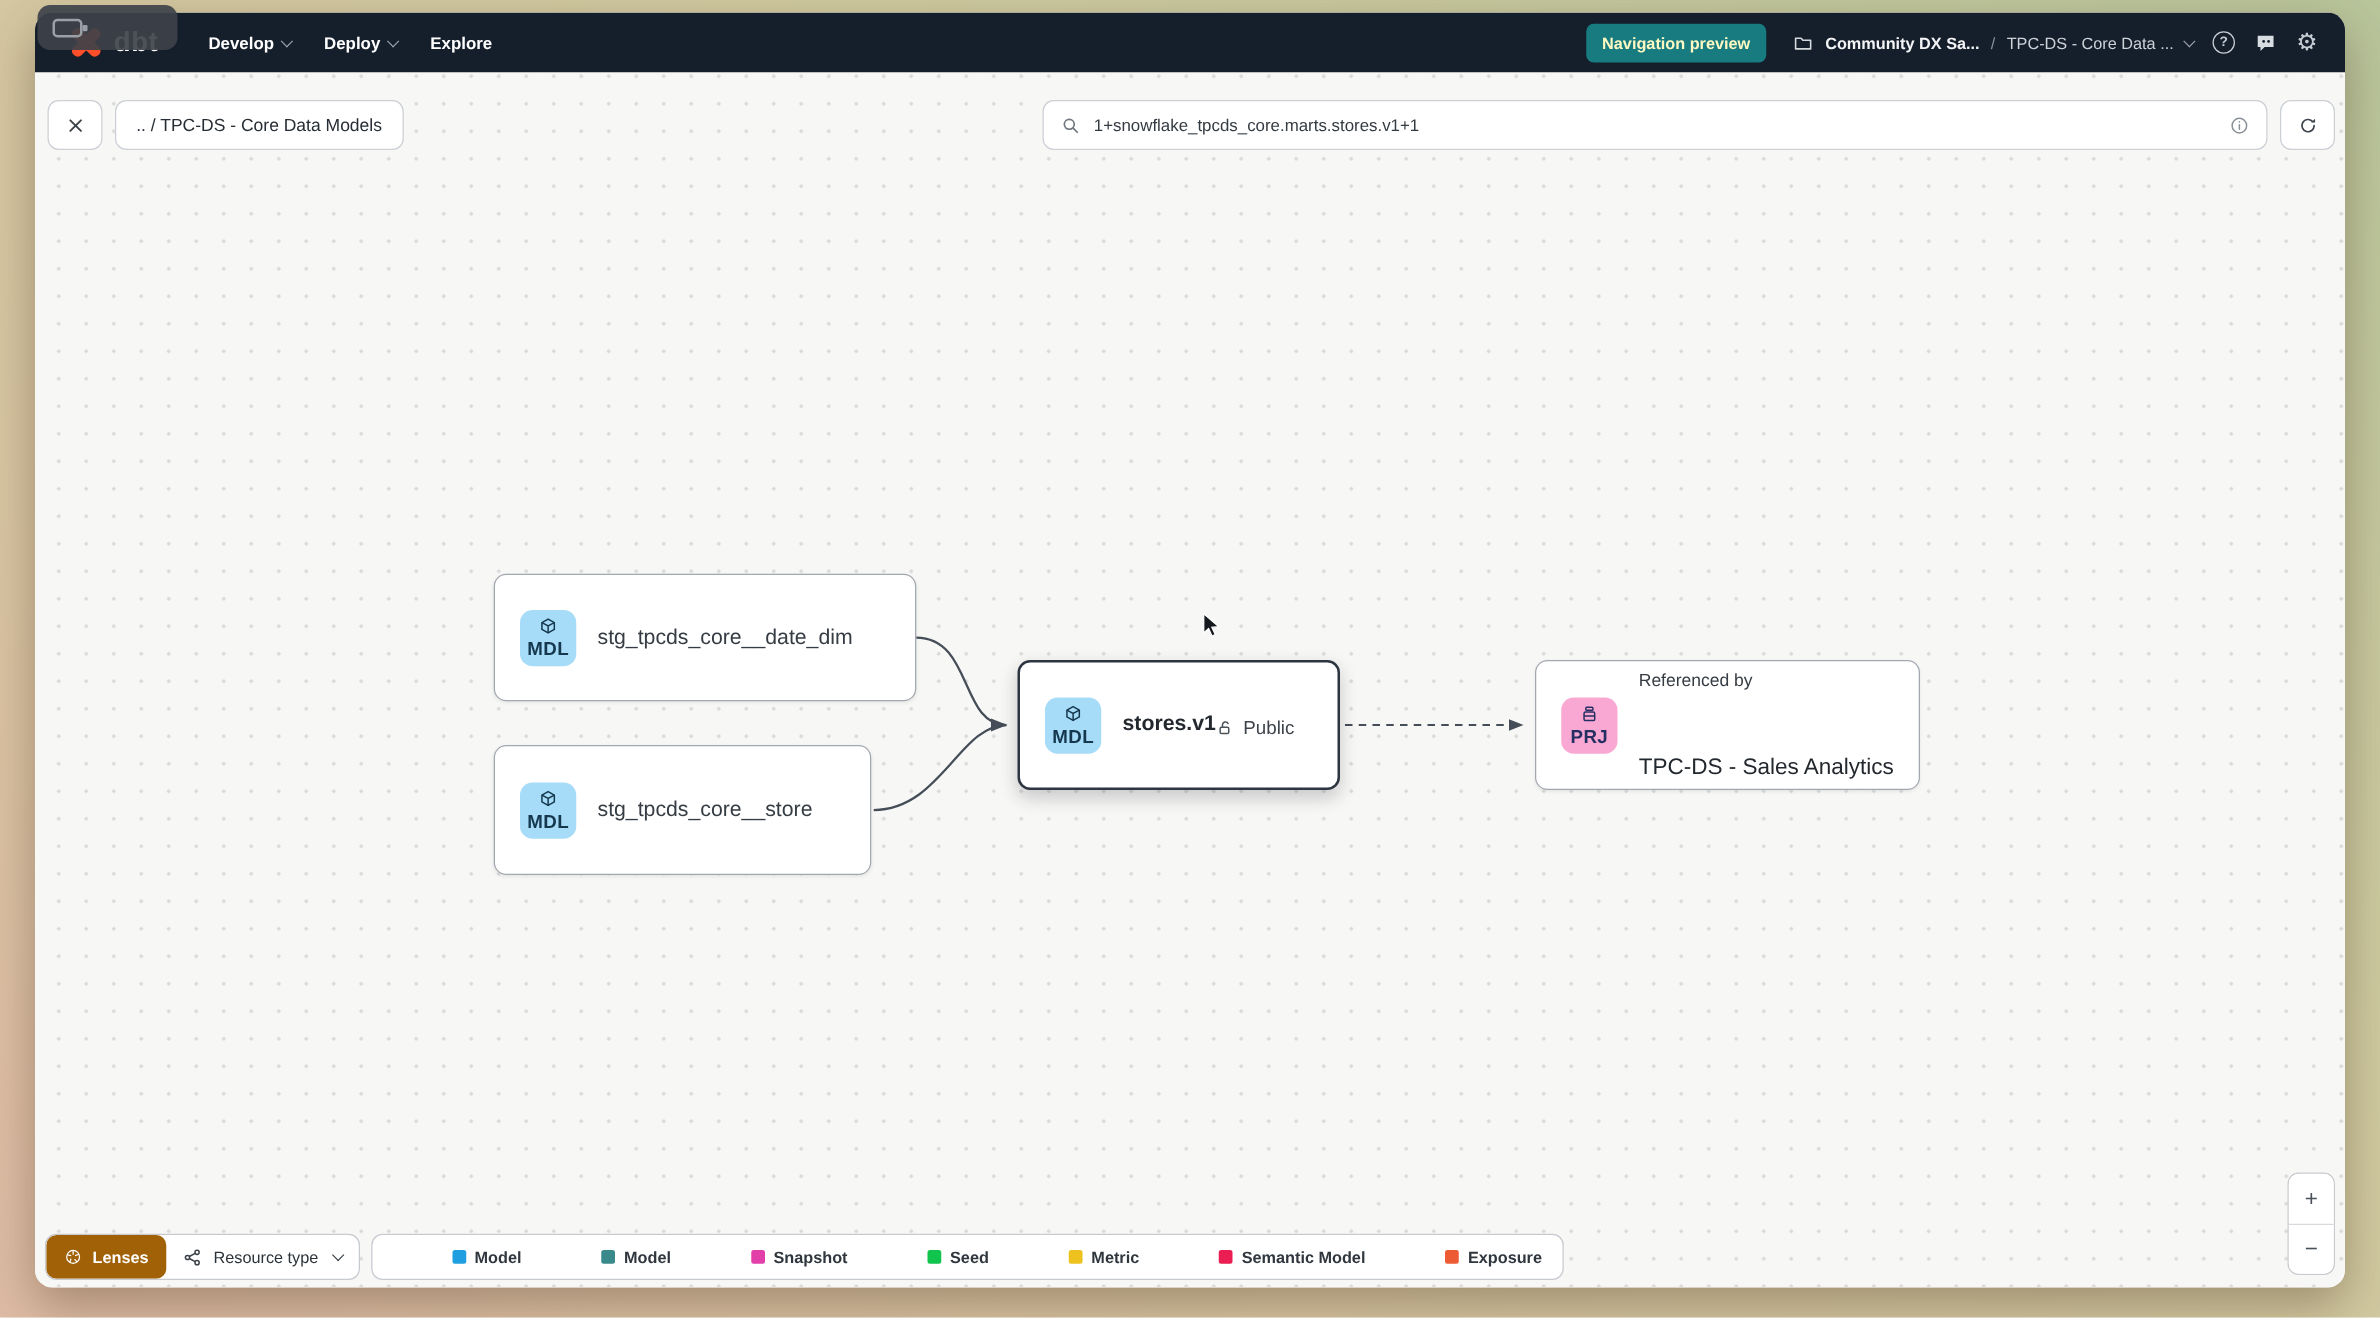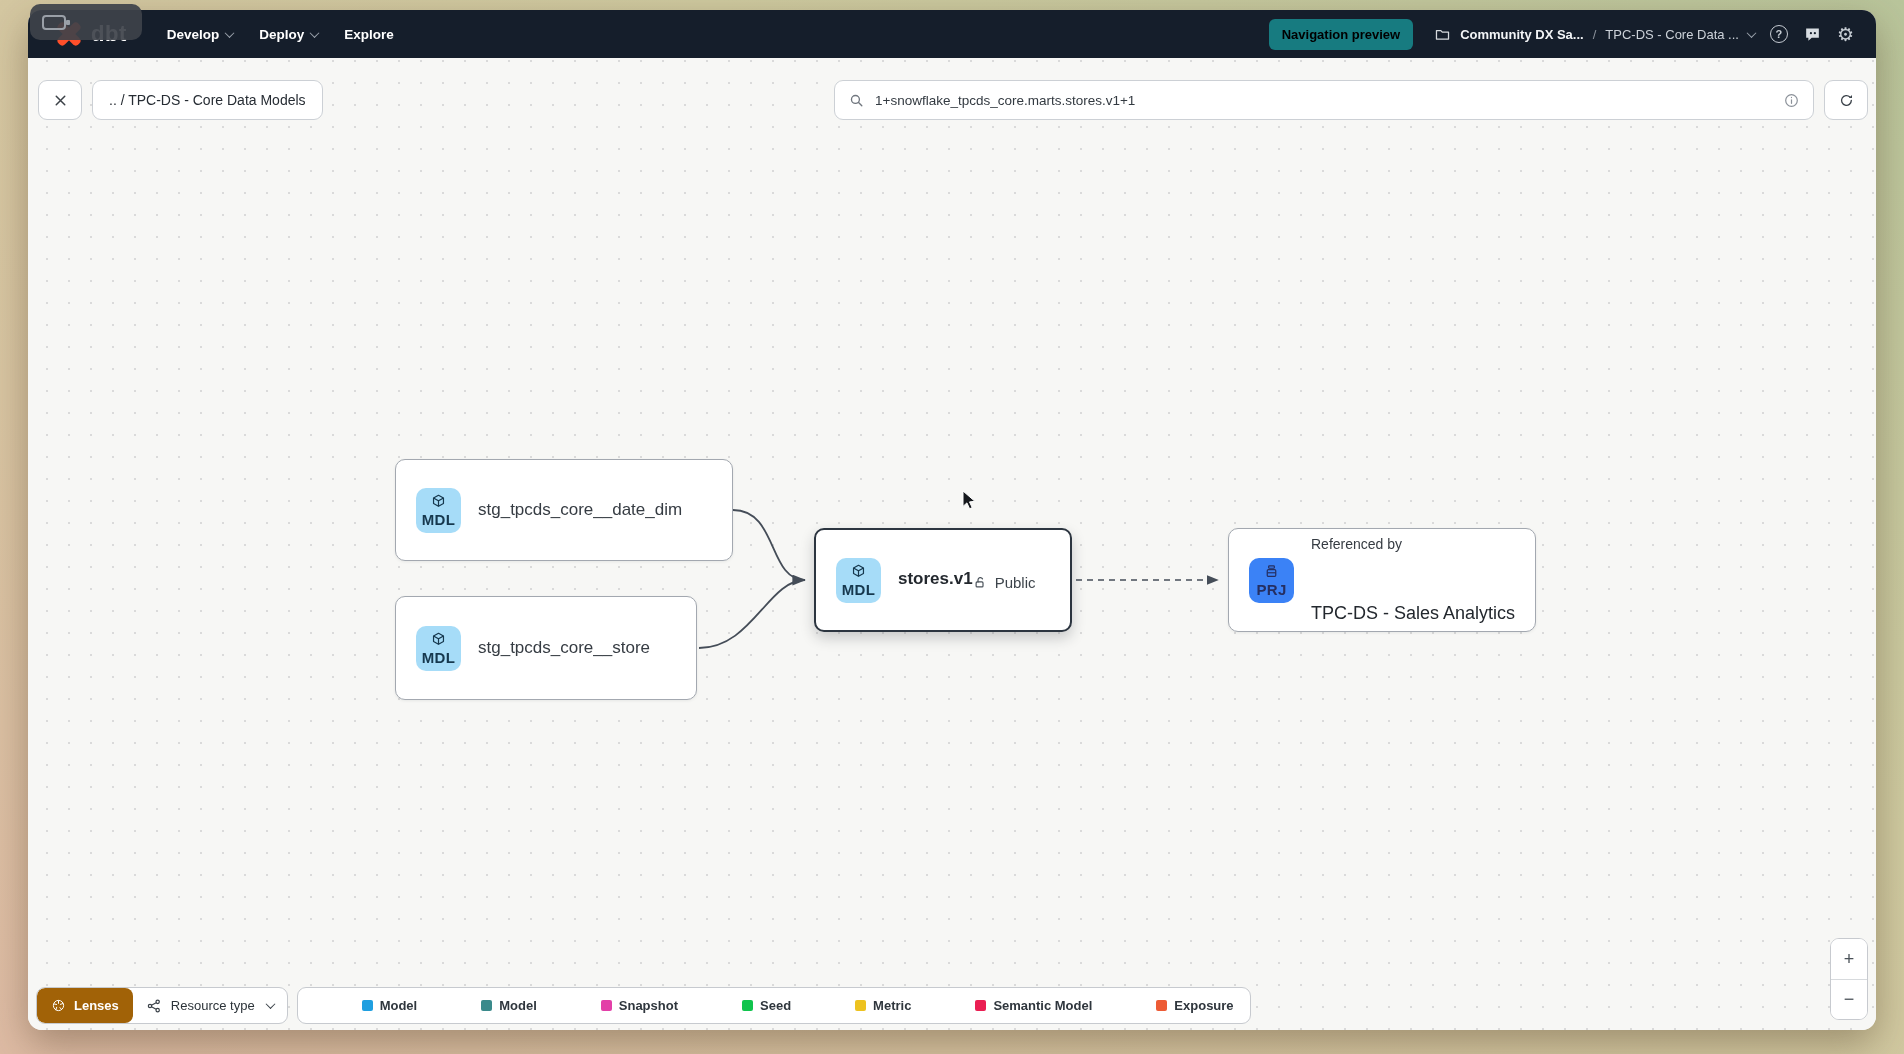--- a/index.html
+++ b/index.html
@@ -39,21 +39,21 @@
     background: #ff4f2a; border-radius: 4px;
   }
   .logo-x::before { transform: translate(-50%,-50%) rotate(45deg); }
   .logo-x::after  { transform: translate(-50%,-50%) rotate(-45deg); }
   .logo-text { font-size: 22px; font-weight: 700; letter-spacing: .5px; }
   .menu { display: flex; align-items: center; gap: 7px; font-size: 13.5px; font-weight: 600; cursor: default; }
   .chev { width: 7px; height: 7px; border-right: 1.8px solid currentColor; border-bottom: 1.8px solid currentColor;
           transform: rotate(45deg) translate(-1px,-1px); display: inline-block; }
   .chev.dim { color: #9aa2ac; }
   .nav-right { margin-left: auto; display: flex; align-items: center; gap: 15px; }
-  .preview-badge { background: #177b80; color: #000000; font-size: 13px; font-weight: 600;
+  .preview-badge { background: #177b80; color: #fef9c3; font-size: 13px; font-weight: 600;
                    padding: 8px 13px; border-radius: 6px; white-space: nowrap; }
   .crumbs { display: flex; align-items: center; gap: 9px; white-space: nowrap; margin-left: 6px; }
   .crumb-account { font-size: 13px; font-weight: 700; color: #f2f4f6; }
   .crumb-sep { color: #8a919b; font-size: 13px; }
   .crumb-project { font-size: 13px; color: #ccd2d9; }
   .nav-ico { display: inline-flex; align-items: center; justify-content: center; }
   .help-circle { width: 18px; height: 18px; border: 1.7px solid #c6ccd3; border-radius: 50%;
                  color: #c6ccd3; font-size: 11px; font-weight: 700; display: flex; align-items: center; justify-content: center; }
   .gear { font-size: 19px; color: #c6ccd3; line-height: 1; }
 
@@ -263,21 +263,21 @@
             <svg width="15" height="15" viewBox="0 0 24 24" fill="none" stroke="#4a525a" stroke-width="1.9">
               <rect x="5" y="11" width="11" height="8" rx="1.6"></rect>
               <path d="M8 11V7.8a3.8 3.8 0 0 1 7.2-1.6" stroke-linecap="round"></path>
             </svg>
             <span>Public</span>
           </span>
         </span>
       </div>
 
       <div class="node" style="left:1200px;top:470px;width:308px;height:104px;">
-        <span class="node-badge" style="background-color: #3b82f6; align-items: center;">
+        <span class="node-badge" style="background-color: #f9a8d4; align-items: center;">
           <svg width="17" height="17" viewBox="0 0 24 24" fill="none" stroke="#252f62" stroke-width="1.7">
             <rect x="8" y="4" width="8" height="3.4" rx="1"></rect>
             <rect x="6" y="9.4" width="12" height="9.6" rx="1.6"></rect>
             <path d="M6 13.8h12"></path>
           </svg>
           <span class="badge-code prj">PRJ</span>
         </span>
         <span style="display:flex;flex-direction:column;gap:47px;">
           <span class="node-ref-label">Referenced by</span>
           <span class="node-title" style="font-size:18px;font-weight:500;">TPC-DS - Sales Analytics</span>

